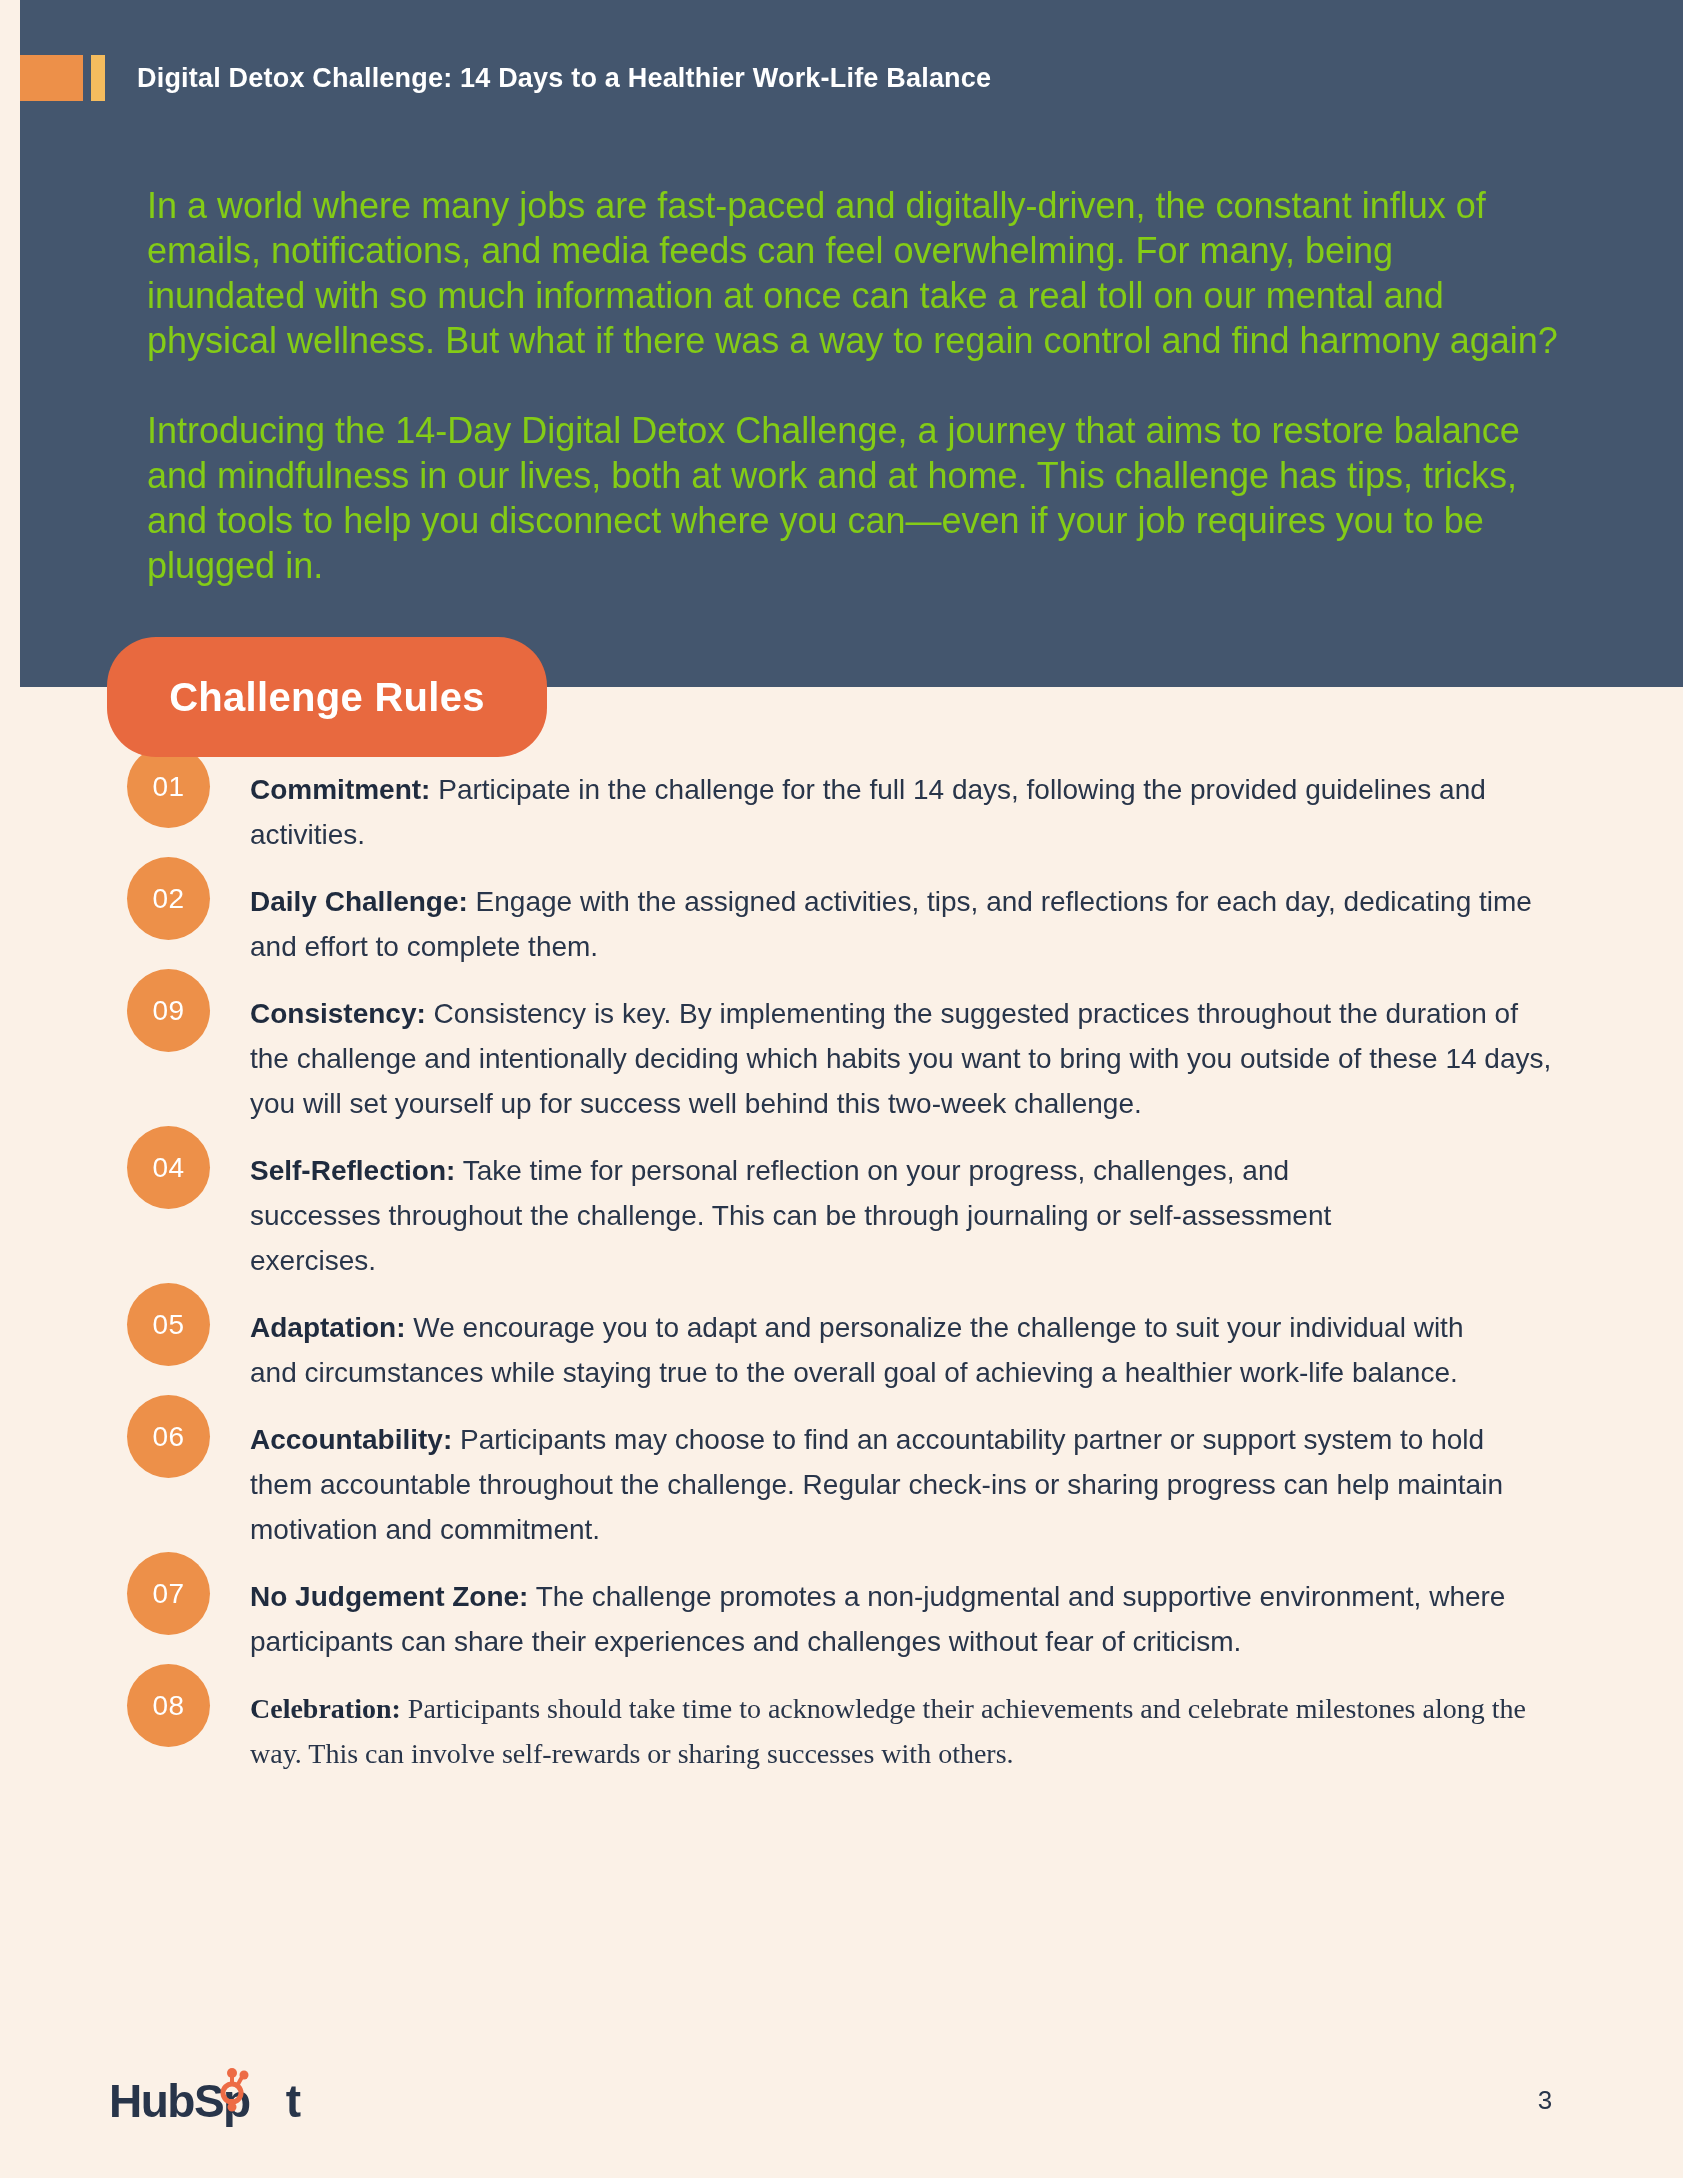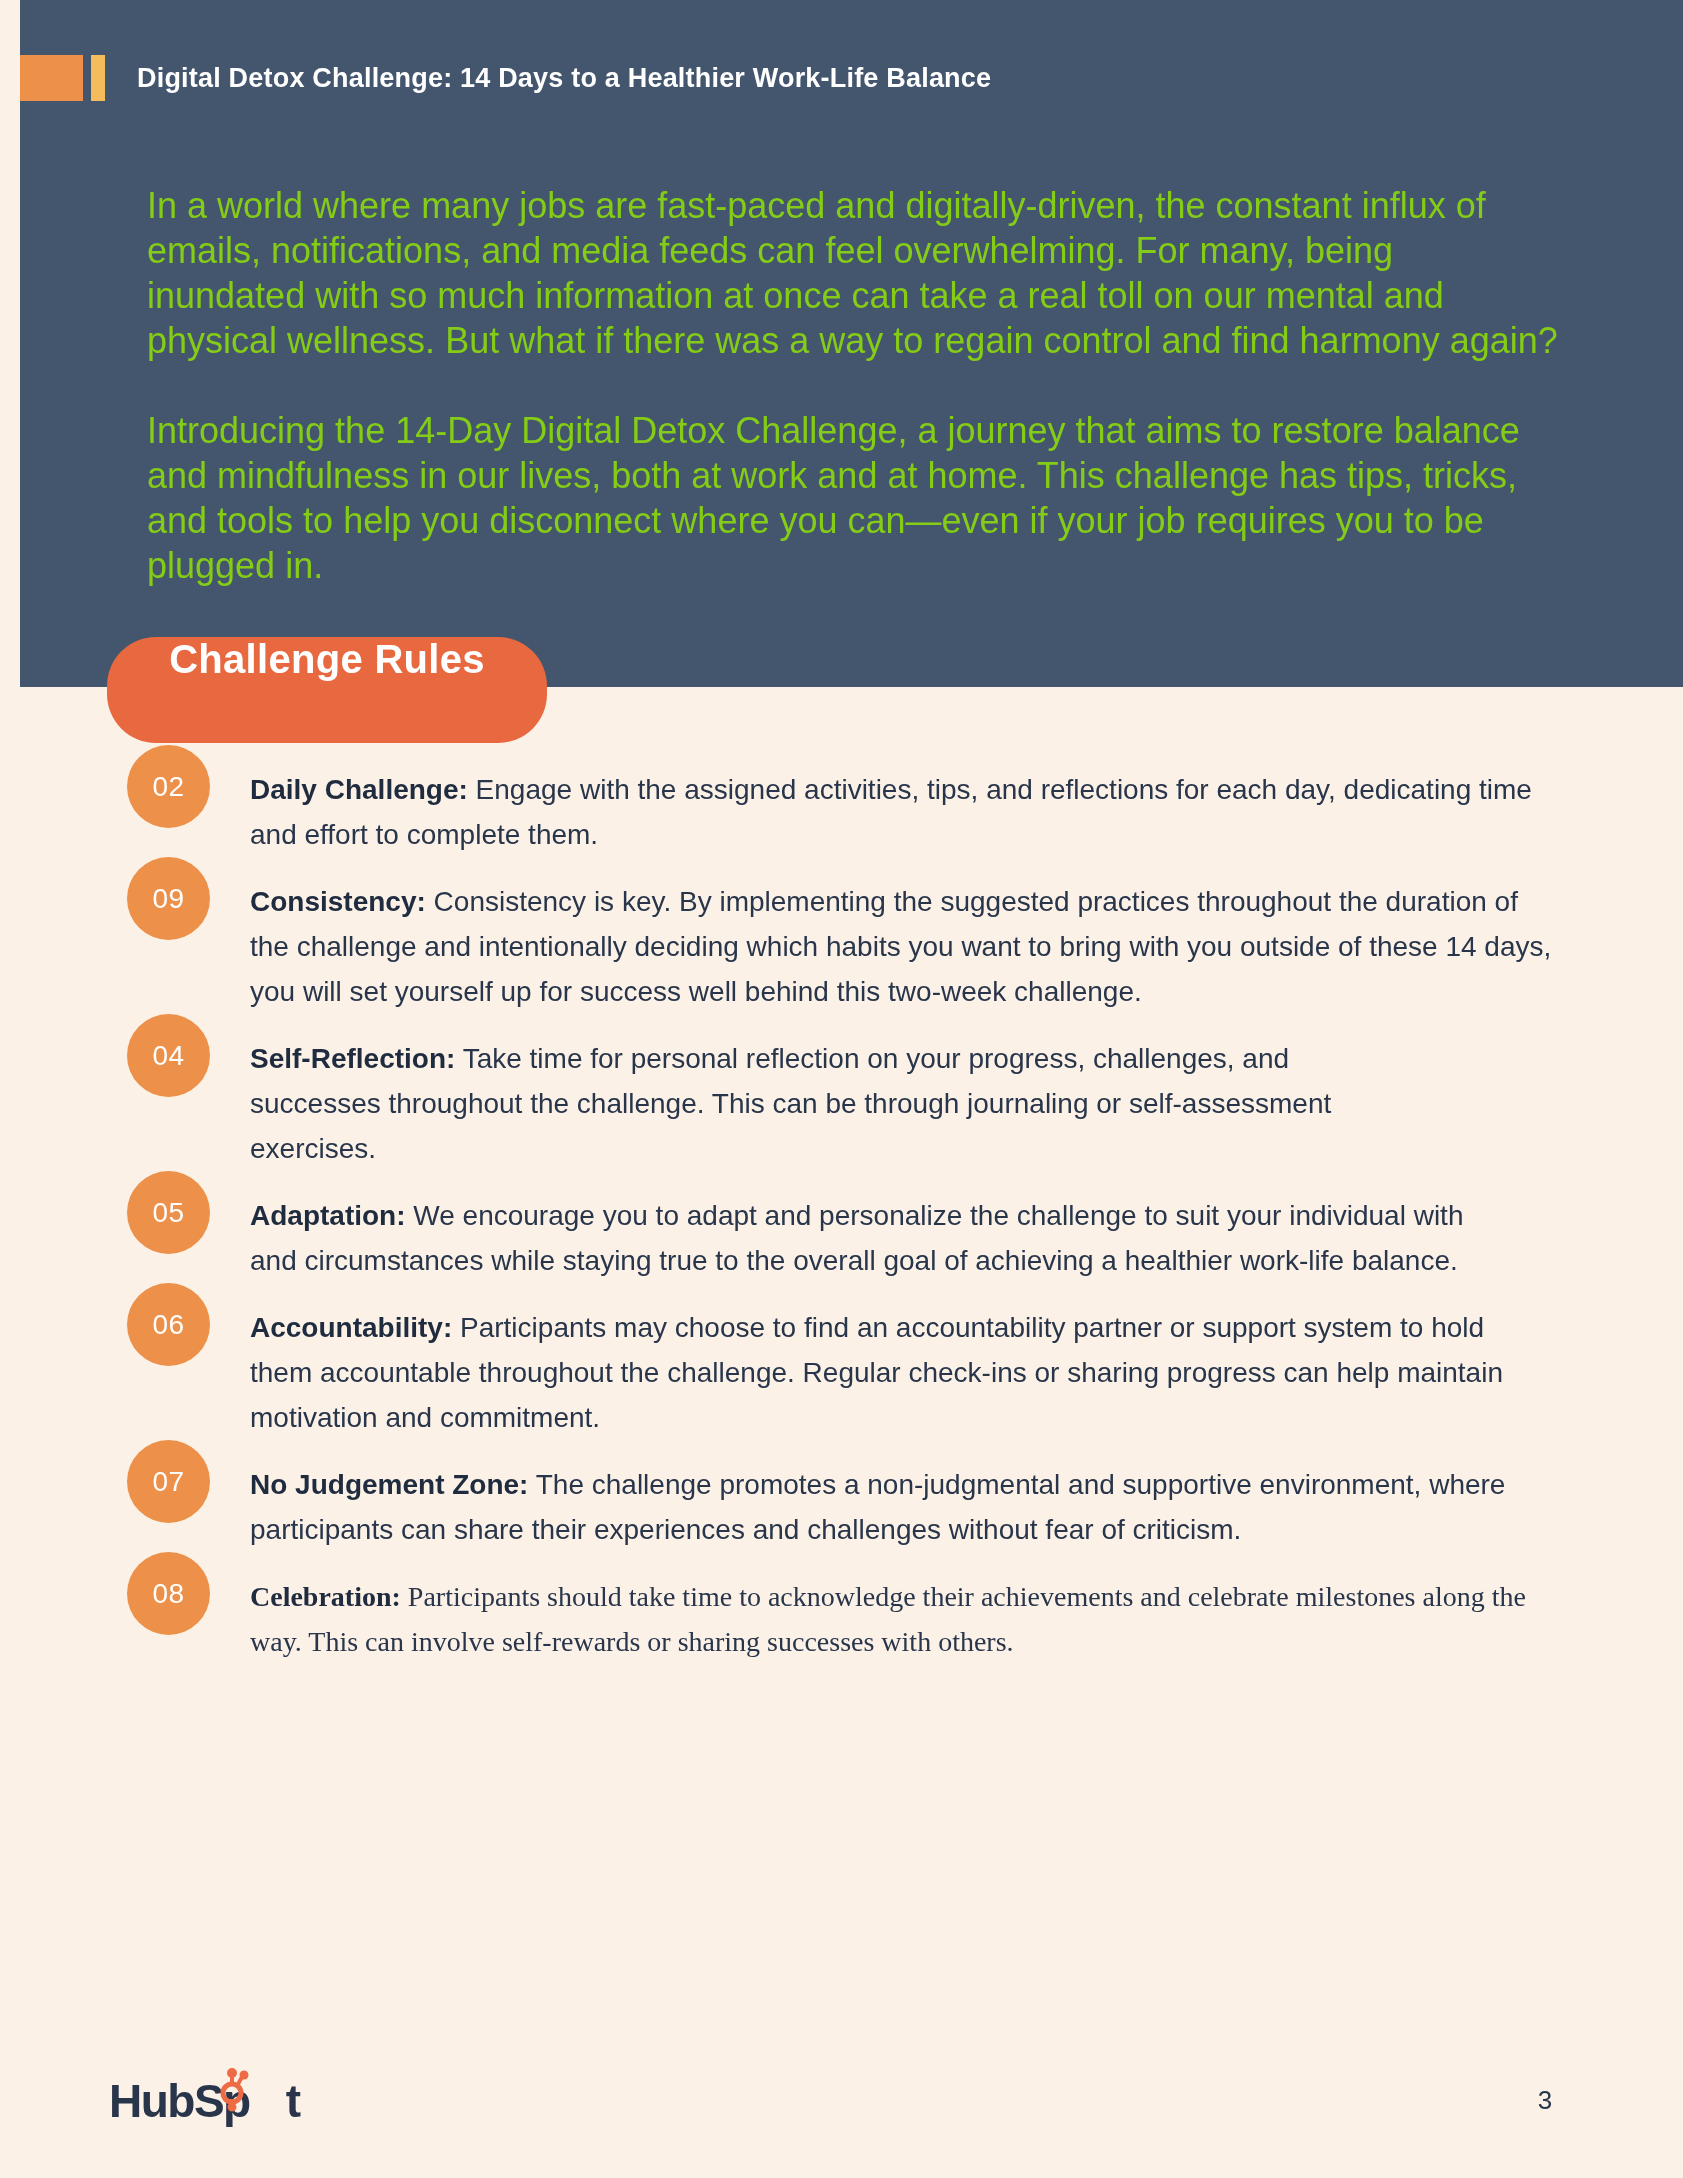--- a/index.html
+++ b/index.html
@@ -72,25 +72,25 @@
   .intro p.second {
     margin-top: 45px;
   }
 
   
   .rules-badge {
     position: absolute;
     left: 107px;
     top: 637px;
     width: 440px;
-    height: 106px;
+    height: 120px;
     background: #E8693F;
     border-radius: 49px;
     display: flex;
-    align-items: flex-start;
+    align-items: center;
     justify-content: center;
     z-index: 5;
   }
   .rules-badge-label {
     color: #FFFFFF;
     font-size: 40px;
     font-weight: bold;
     letter-spacing: 0.3px;
   }
 
@@ -203,20 +203,26 @@
   </div>
 
 </div>
 
 <div class="rules-badge">
   <span class="rules-badge-label">Challenge Rules</span>
 </div>
 
 <div class="rules-list">
 
+  <div class="rule-row">
+    <div class="rule-badge">
+      <span class="rule-badge-num">01</span>
+    </div>
+    <div class="rule-text w-1"><span class="lead">Commitment:</span><span> Participate in the challenge for the full 14 days, following the provided guidelines and activities.</span></div>
+  </div>
 
   <div class="rule-row">
     <div class="rule-badge">
       <span class="rule-badge-num">02</span>
     </div>
     <div class="rule-text w-2"><span class="lead">Daily Challenge:</span><span> Engage with the assigned activities, tips, and reflections for each day, dedicating time and effort to complete them.</span></div>
   </div>
 
   <div class="rule-row">
     <div class="rule-badge">

